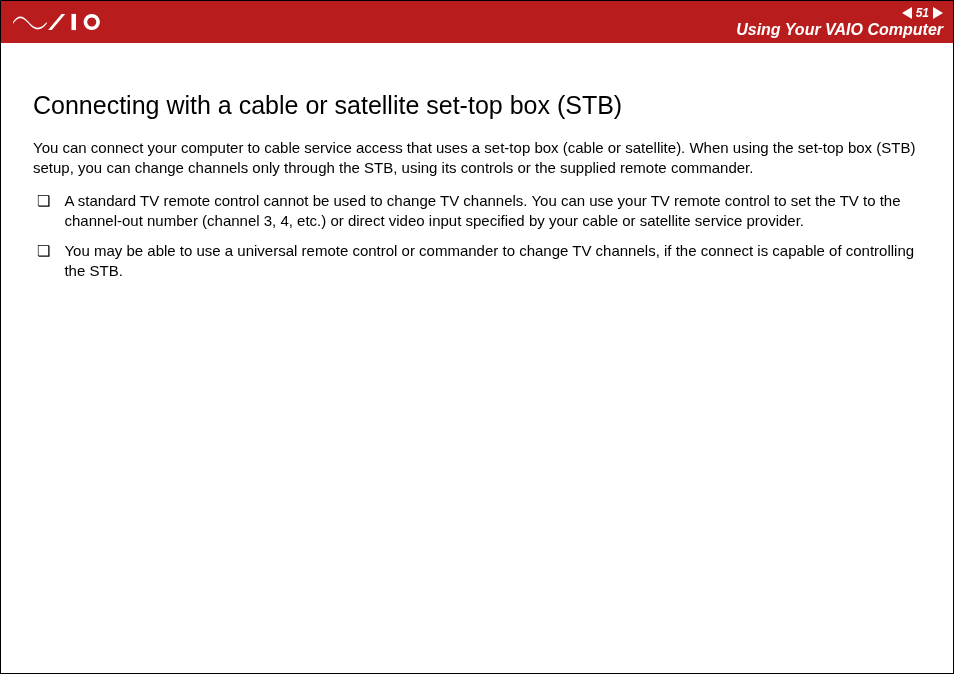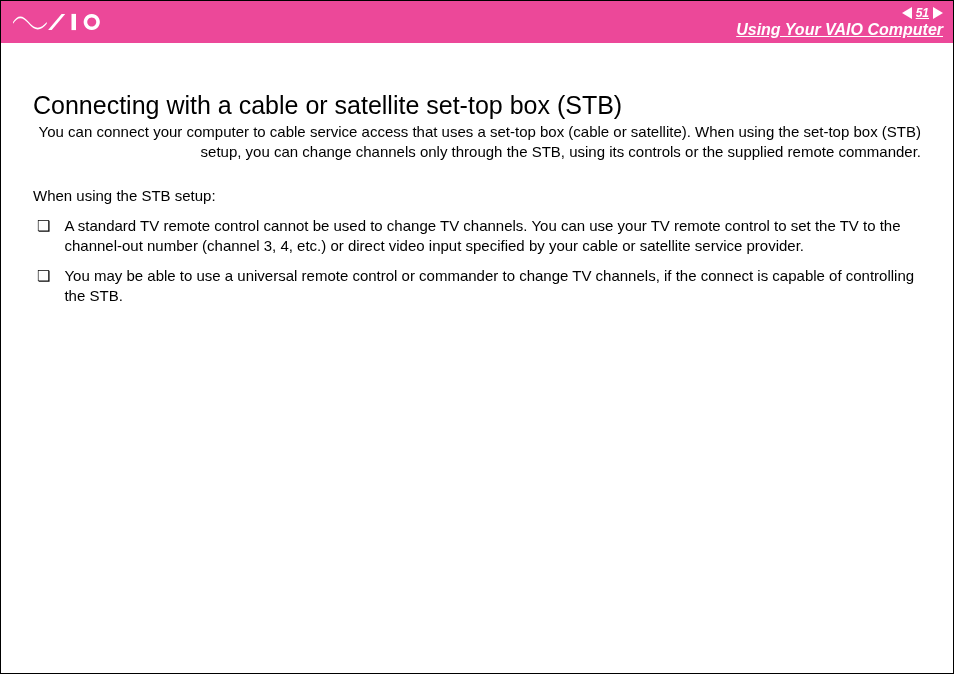--- a/index.html
+++ b/index.html
@@ -1,38 +1,38 @@
 <!DOCTYPE html>
 <html><head>
 <meta charset="utf-8">
 <style>
 * { margin:0; padding:0; box-sizing:border-box; }
 body { width:954px; height:674px; background:#fff;
        font-family:"Helvetica Neue",Helvetica,Arial,sans-serif;
        color:#000; overflow:hidden; border:1px solid #000; }
 
 
-.header { height:42px; background:#ec4899; color:#fff;
+.header { height:42px; background:#b91c1c; color:#fff;
           display:flex; align-items:center; justify-content:space-between;
-          padding:0 10px 0 12px;text-decoration:underline; }
+          padding:0 10px 0 12px; }
 .logo svg { height:18px; width:auto; display:block; fill:#fff; }
 .nav-cluster { display:flex; flex-direction:column; align-items:flex-end;
                gap:1px; font-style:italic; }
 .pager { display:flex; align-items:center; gap:4px;
          font-weight:700; font-size:12px; }
 .pager .tri { width:0; height:0; border-top:6px solid transparent;
               border-bottom:6px solid transparent; cursor:pointer; }
 .pager .tri.prev { border-right:10px solid #fff; }
 .pager .tri.next { border-left:10px solid #fff; }
 .breadcrumb { font-weight:700; font-size:16px; font-style:italic; }
 
 
 .content { padding:48px 32px 0 32px; }
-h1 { font-size:25px; font-weight:400; margin-bottom:2px; }
-p.intro { font-size:15px; line-height:1.35; margin-bottom:24px;text-align:right; }
+h1 { font-size:25px; font-weight:400; margin-bottom:18px; }
+p.intro { font-size:15px; line-height:1.35; margin-bottom:12px; }
 p.lead  { font-size:15px; margin-bottom:12px; }
 ul { list-style:none; }
 li { display:flex; gap:14px; font-size:15px; line-height:1.35;
      margin-bottom:10px; padding-left:4px; }
 li .bullet { flex:none; }
 li .txt    { flex:1; }
 </style>
 </head>
 <body>
 
@@ -56,21 +56,20 @@
       <span>51</span>
       <div class="tri next"></div>
     </div>
     <div class="breadcrumb">Using Your VAIO Computer</div>
   </div>
 </div>
 
 <div class="content">
   <h1>Connecting with a cable or satellite set-top box (STB)</h1>
   <p class="intro">You can connect your computer to cable service access that uses a set-top box (cable or satellite). When using the set-top box (STB) setup, you can change channels only through the STB, using its controls or the supplied remote commander.</p>
-  <p class="lead">When using the STB setup:</p>
   <ul>
     <li>
       <span class="bullet">❏</span>
       <span class="txt">A standard TV remote control cannot be used to change TV channels. You can use your TV remote control to set the TV to the channel-out number (channel 3, 4, etc.) or direct video input specified by your cable or satellite service provider.</span>
     </li>
     <li>
       <span class="bullet">❏</span>
       <span class="txt">You may be able to use a universal remote control or commander to change TV channels, if the connect is capable of controlling the STB.</span>
     </li>
   </ul>

